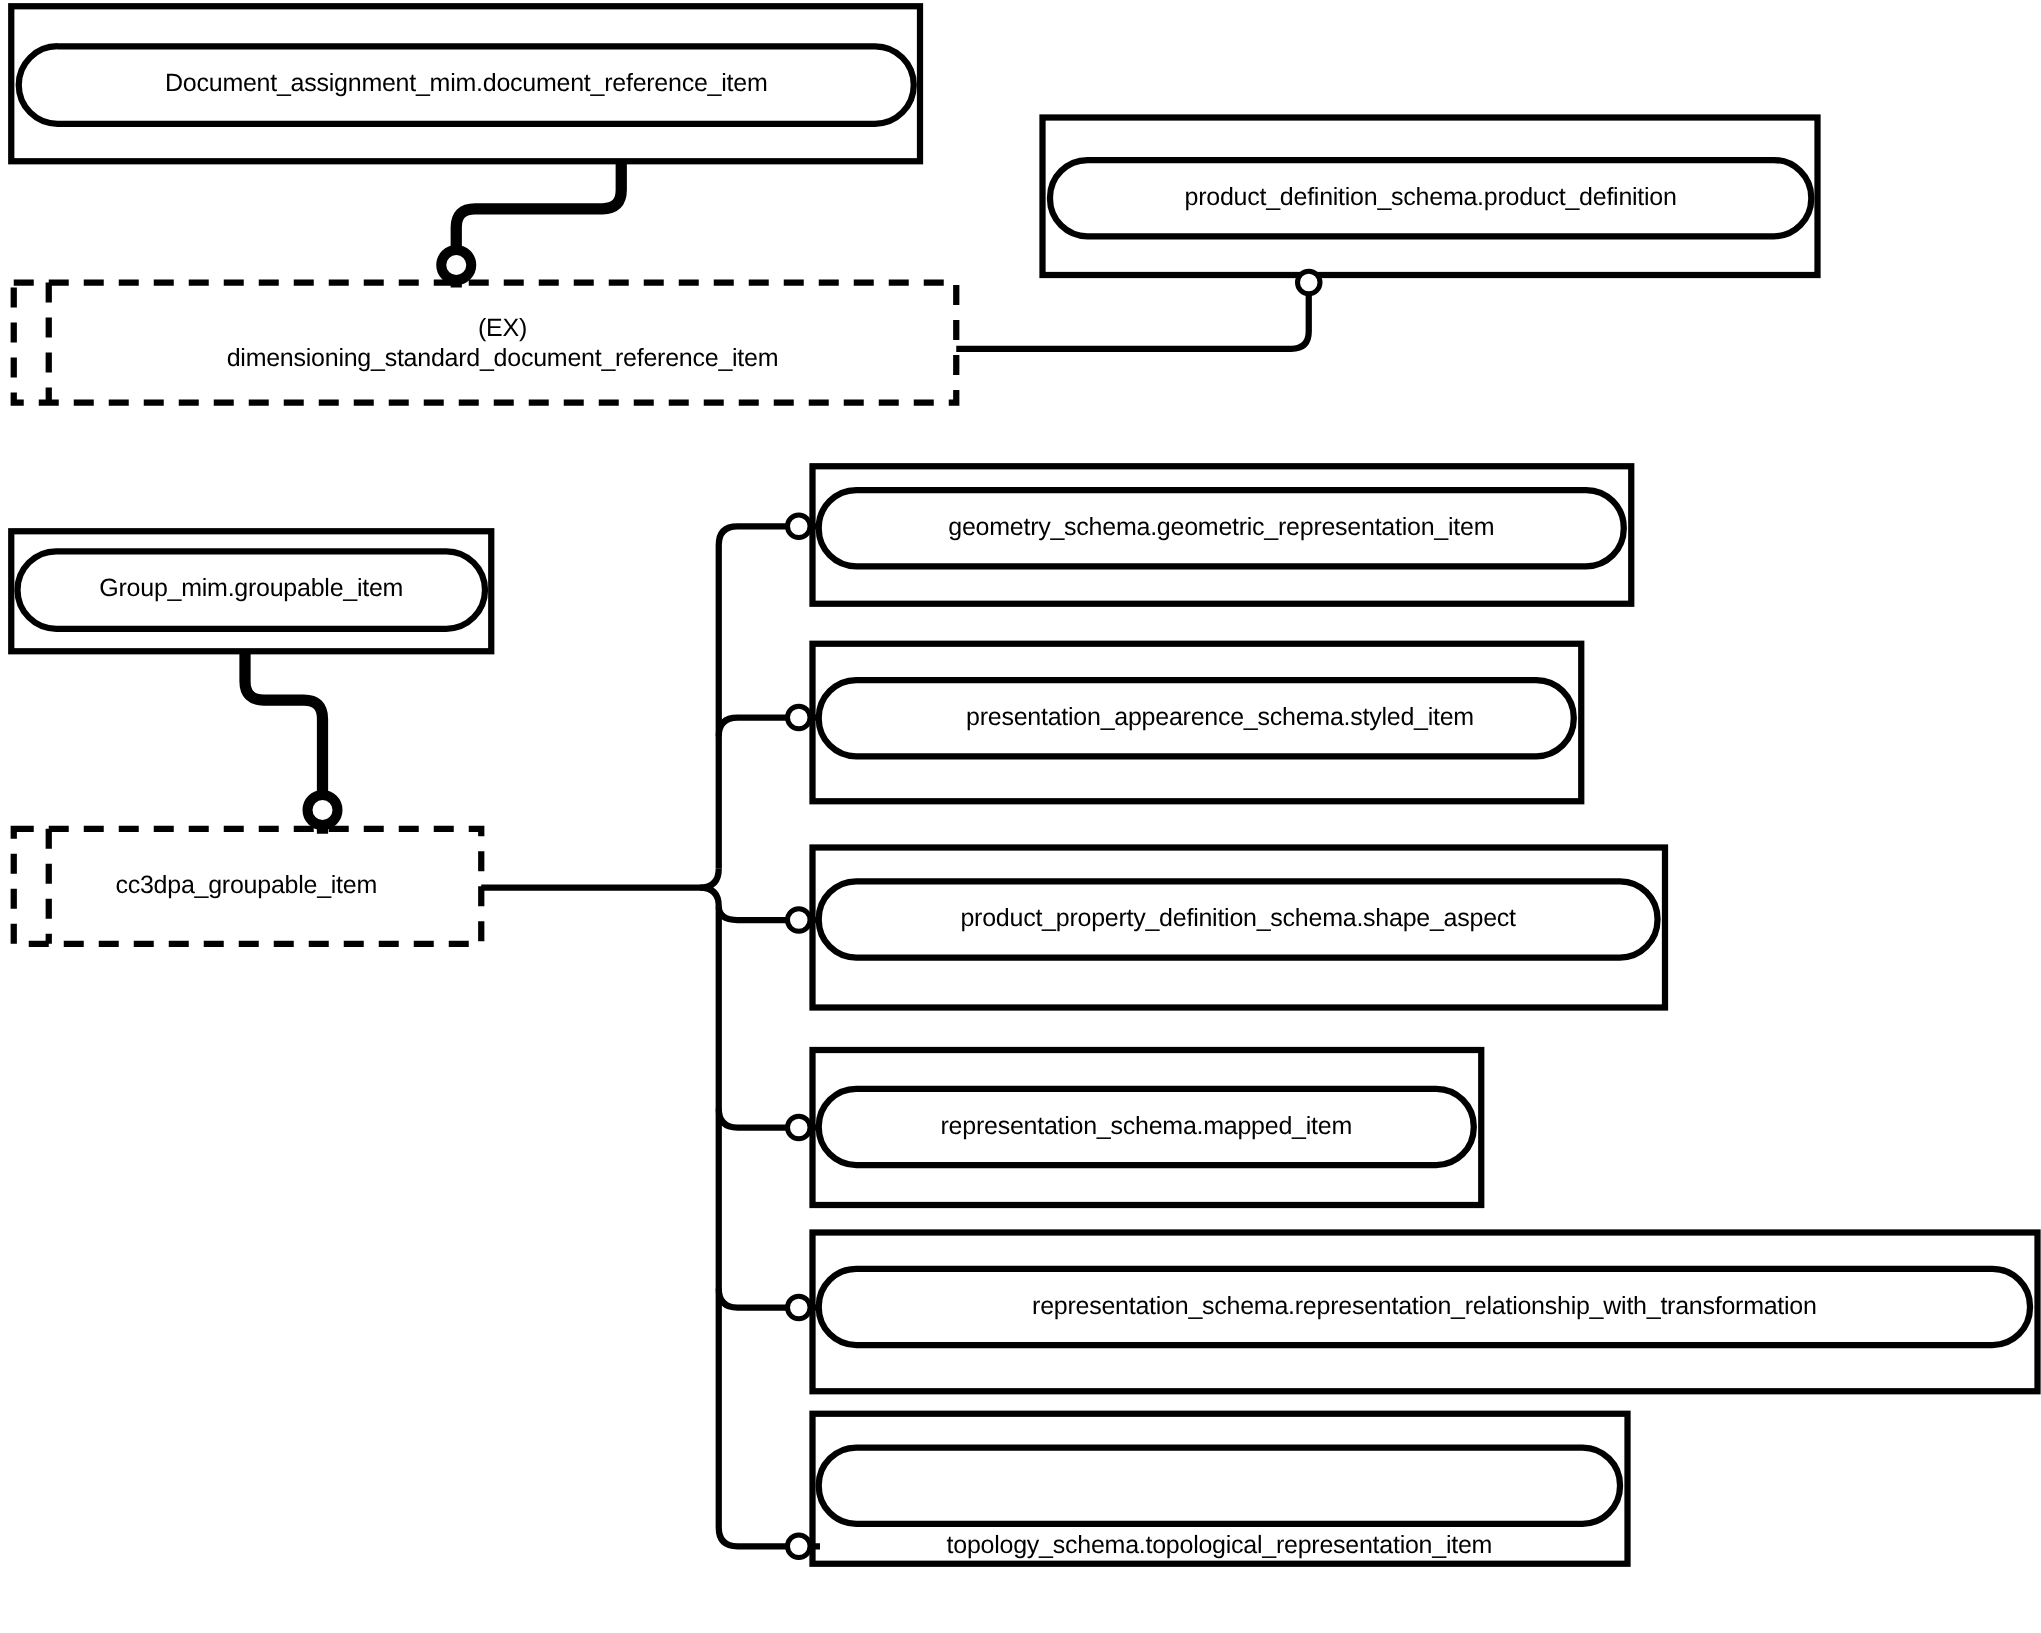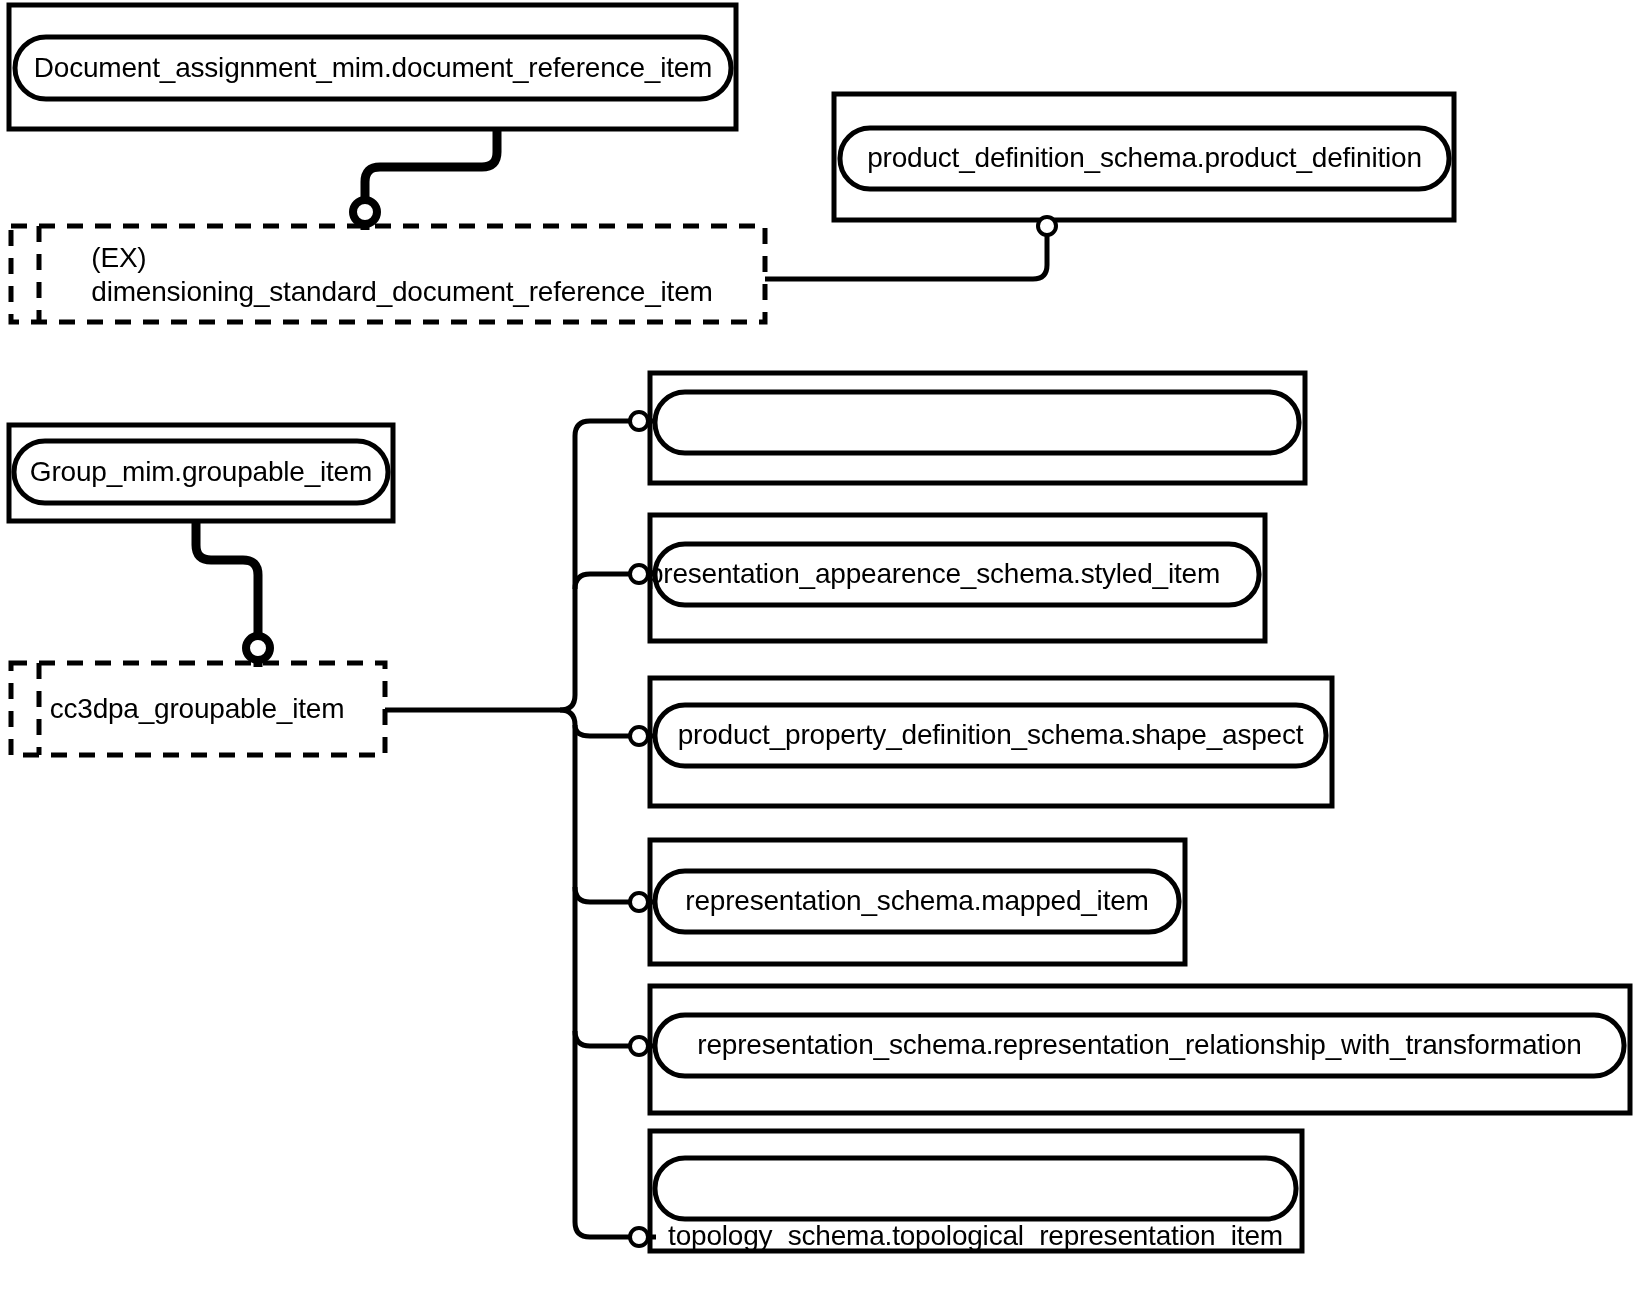--- a/index.html
+++ b/index.html
@@ -23,23 +23,24 @@
     left: 0;
     top: 0;
     width: 1633px;
     height: 1306px;
   }
   .node-label {
     position: absolute;
     display: flex;
     align-items: center;
     justify-content: center;
+    text-align: center;
     color: #000000;
     font-family: "Liberation Sans", sans-serif;
-    font-size: 28px;
+    font-size: 20px;
     line-height: 1.16;
     letter-spacing: -0.2px;
     white-space: pre;
     pointer-events: none;
   }
   .node-label.two-line {
     white-space: pre-line;
     line-height: 1.22;
   }
 </style>
@@ -165,22 +166,23 @@
 
   <div class="node-label" style="left:840px; top:128px; width:609px; height:61px;">product_definition_schema.product_definition</div>
 
   <div class="node-label two-line" style="left:39px; top:232px; width:726px; height:86px; flex-direction:column;">(EX)
 dimensioning_standard_document_reference_item</div>
 
   <div class="node-label" style="left:14px; top:441px; width:374px; height:62px;">Group_mim.groupable_item</div>
 
   <div class="node-label" style="left:24px; top:663px; width:346px; height:92px;">cc3dpa_groupable_item</div>
 
+  <div class="node-label" style="left:655px; top:392px; width:644px; height:61px;">geometry_schema.geometric_representation_item</div>
 
-  <div class="node-label" style="left:632px; top:544px; width:604px; height:61px;">presentation_appearence_schema.styled_item</div>
+  <div class="node-label" style="left:674px; top:544px; width:604px; height:61px;">presentation_appearence_schema.styled_item</div>
 
   <div class="node-label" style="left:655px; top:871px; width:524px; height:61px;">representation_schema.mapped_item</div>
 
   <div class="node-label" style="left:655px; top:705px; width:671px; height:61px;">product_property_definition_schema.shape_aspect</div>
 
   <div class="node-label" style="left:655px; top:1015px; width:969px; height:61px;">representation_schema.representation_relationship_with_transformation</div>
 
   <div class="node-label" style="left:655px; top:1206px; width:641px; height:61px;">topology_schema.topological_representation_item</div>
 
 </div>

